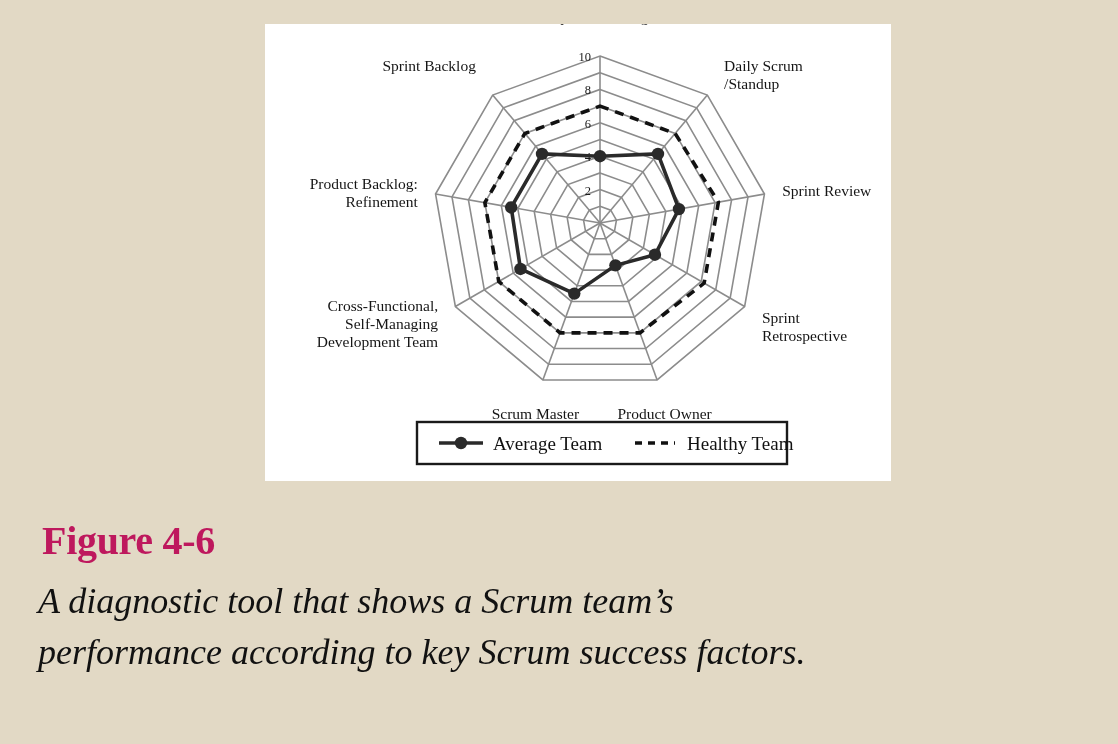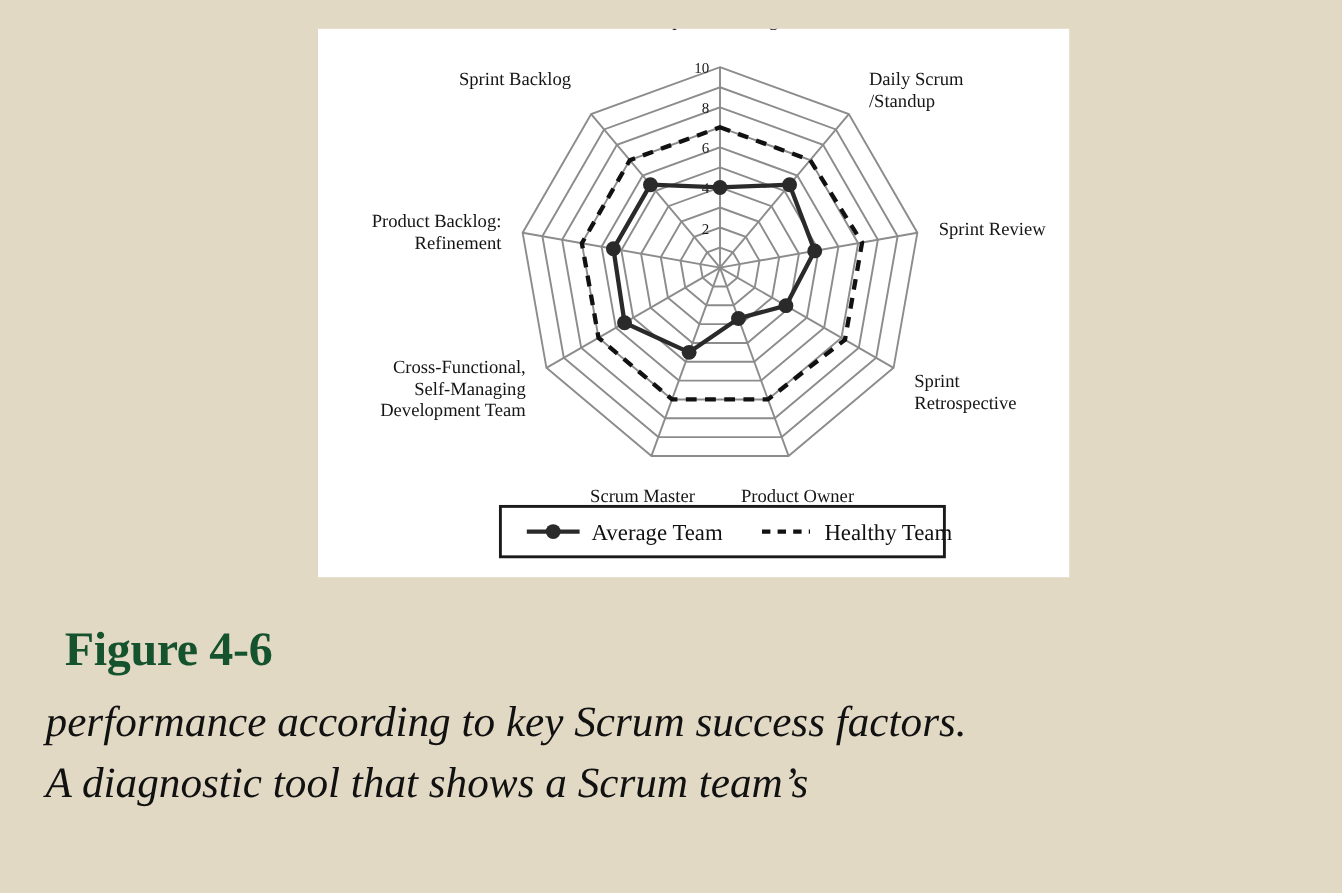--- a/index.html
+++ b/index.html
@@ -60,23 +60,23 @@
 
   #caption{
     position:absolute;
     left:38px; top:520px;
     width:1050px;
   }
   #fig-number{
     font-family:"Liberation Serif", serif;
     font-weight:bold;
     font-size:40px;
-    color:#14532d;
+    color:#be185d;
     letter-spacing:-0.3px;
-    margin:0 0 14px 16px;
+    margin:0 0 14px 4px;
     line-height:1.05;
   }
   .caption-line{
     font-family:"Liberation Serif", serif;
     font-style:italic;
     font-size:36px;
     color:#111111;
     line-height:1.42;
     margin:0;
     white-space:nowrap;
@@ -147,15 +147,15 @@
         <circle cx="196" cy="419" r="6.2" class="marker"></circle>
         <text x="228" y="426" class="legend-text">Average Team</text>
         <line x1="370" y1="419" x2="410" y2="419" class="legend-line-dash"></line>
         <text x="422" y="426" class="legend-text">Healthy Team</text>
       </g>
   </svg>
 </div>
 
 <div id="caption">
   <p id="fig-number">Figure 4-6</p>
+  <p class="caption-line">A diagnostic tool that shows a Scrum team’s</p>
   <p class="caption-line">performance according to key Scrum success factors.</p>
-  <p class="caption-line">A diagnostic tool that shows a Scrum team’s</p>
 </div>
 
 </body></html>

